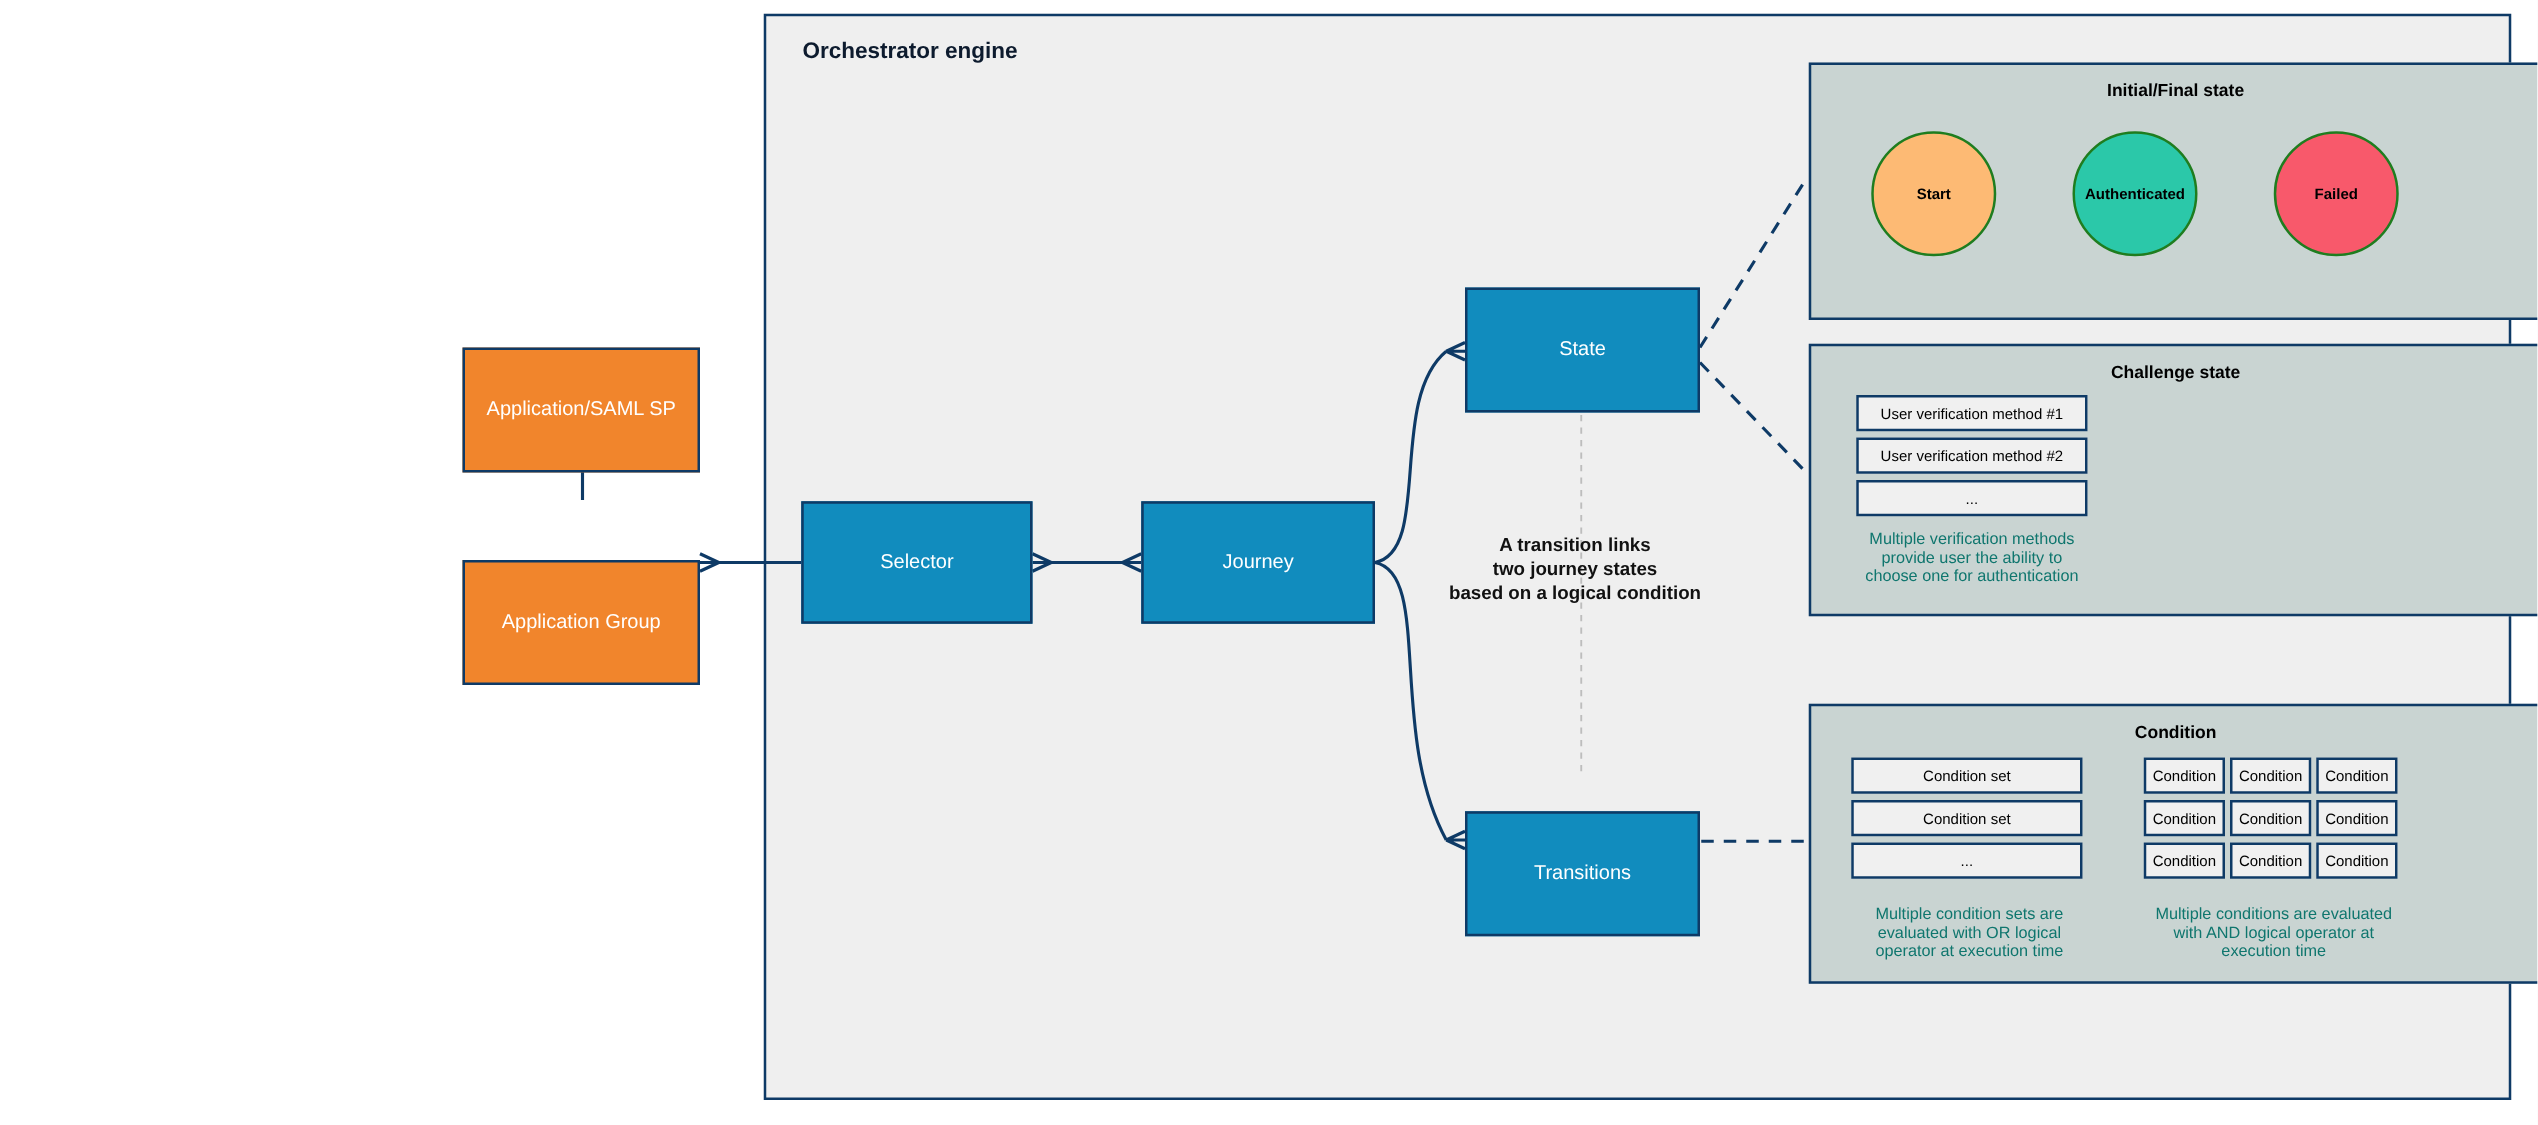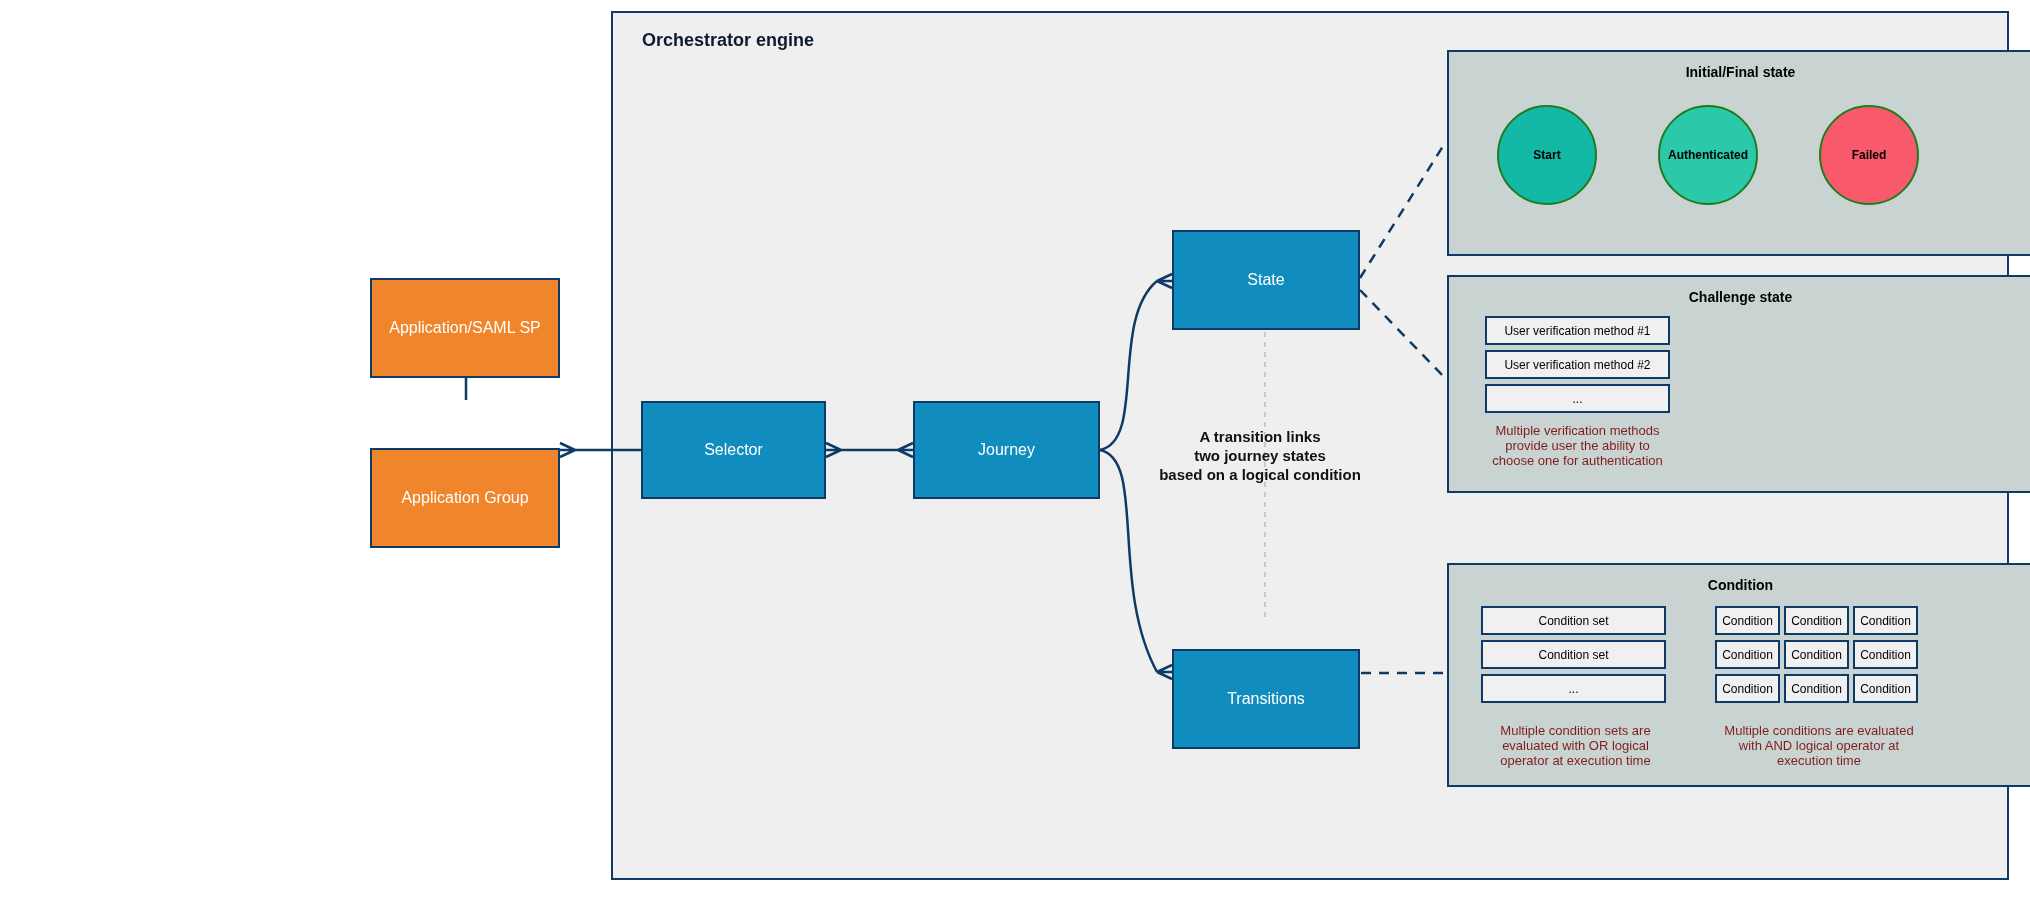--- a/index.html
+++ b/index.html
@@ -34,31 +34,31 @@
   .container .c-title{
     position:absolute;left:0;top:12px;width:100%;text-align:center;
     font-size:14px;font-weight:bold;color:#000;
   }
   .circle{
     position:absolute;width:100px;height:100px;border-radius:50%;
     border:2.5px solid #1F7D1F;box-sizing:border-box;
     display:flex;align-items:center;justify-content:center;
     font-size:12px;font-weight:bold;color:#000;text-align:center;
   }
-  .circle.start{background:#14b8a6;}
+  .circle.start{background:#fdba74;}
   .circle.auth{background:#2BC8A9;}
   .circle.failed{background:#F8596B;}
   .mrow{
     position:absolute;height:29px;background:#F0F0F0;border:2px solid #0E3A66;
     box-sizing:border-box;display:flex;align-items:center;justify-content:center;
     font-size:12px;color:#000;
   }
   .caption{
     position:absolute;text-align:center;font-size:13px;line-height:15px;
-    white-space:pre-line;color:#7f1d1d;
+    white-space:pre-line;color:#0f766e;
   }
 </style>
 </head>
 <body>
 
 <div class="canvas">
 
   <div class="orch">
     <div class="orch-title">Orchestrator engine</div>
   </div>

